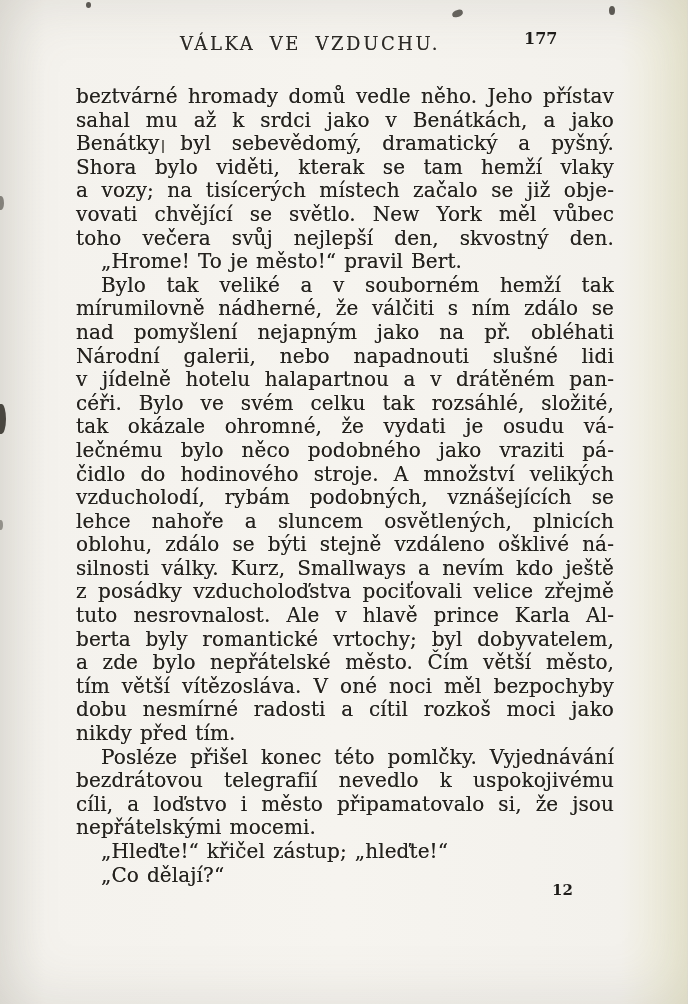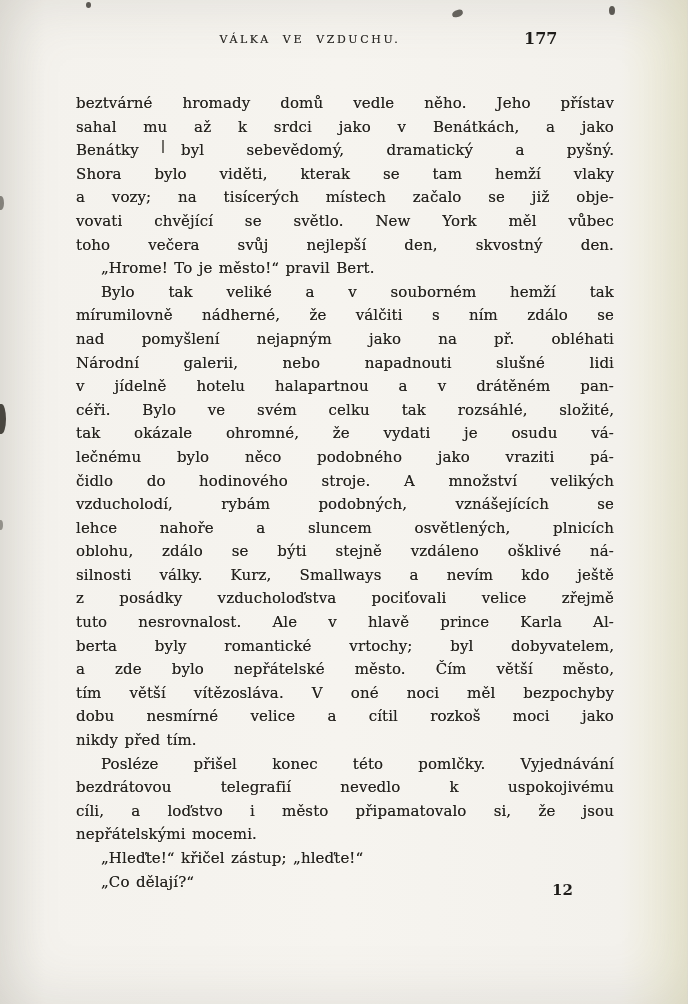--- a/index.html
+++ b/index.html
@@ -12,33 +12,33 @@
     position: relative;
     width: 688px; height: 1004px;
     overflow: hidden;
     background: linear-gradient(90deg, #e9e7e1 0px, #f4f2ed 45px, #f6f4ef 340px, #f3f1ec 620px, #ecead4 687px, #e5e3dd 688px);
     box-shadow: inset 0 0 60px rgba(120,115,105,0.18);
     color: #24221e;
   }
   .header-title {
     position: absolute; top: 33px; left: 150px; width: 320px;
     text-align: center;
-    font-size: 11px; letter-spacing: 2.6px; word-spacing: 6px;
+    font-size: 18px; letter-spacing: 2.6px; word-spacing: 6px;
     color: #2c2a26;
     text-shadow: 0 0 0.4px rgba(40,38,34,0.55);
   }
   .page-number {
     position: absolute; top: 29px; left: 524px; width: 64px;
     text-align: left;
     font-size: 16px; font-weight: bold;
     color: #1f1d1a;
   }
   .text-block {
-    position: absolute; top: 92px; left: 76px; width: 538px;
-    font-size: 15px; line-height: 23.6px;
+    position: absolute; top: 85px; left: 76px; width: 538px;
+    font-size: 20px; line-height: 23.6px;
     word-spacing: 1.5px; letter-spacing: 0.1px;
     color: #23211d;
     text-shadow: 0 0 0.45px rgba(35,33,29,0.6);
   }
   .paragraph { margin: 0; }
   .line { text-align: justify; text-align-last: justify; }
   .line.last { text-align-last: left; }
   .line.indent { text-indent: 25px; }
   .signature-mark {
     position: absolute; top: 881px; left: 552px; width: 48px;
@@ -89,21 +89,21 @@
         <div class="line">čidlo do hodinového stroje. A množství velikých</div>
         <div class="line">vzducholodí, rybám podobných, vznášejících se</div>
         <div class="line">lehce nahoře a sluncem osvětlených, plnicích</div>
         <div class="line">oblohu, zdálo se býti stejně vzdáleno ošklivé ná-</div>
         <div class="line">silnosti války. Kurz, Smallways a nevím kdo ještě</div>
         <div class="line">z posádky vzducholoďstva pociťovali velice zřejmě</div>
         <div class="line">tuto nesrovnalost. Ale v hlavě prince Karla Al-</div>
         <div class="line">berta byly romantické vrtochy; byl dobyvatelem,</div>
         <div class="line">a zde bylo nepřátelské město. Čím větší město,</div>
         <div class="line">tím větší vítězosláva. V oné noci měl bezpochyby</div>
-        <div class="line">dobu nesmírné velice a cítil rozkoš moci jako</div>
+        <div class="line">dobu nesmírné radosti a cítil rozkoš moci jako</div>
         <div class="line last">nikdy před tím.</div>
       </div>
       <div class="paragraph">
         <div class="line indent">Posléze přišel konec této pomlčky. Vyjednávání</div>
         <div class="line">bezdrátovou telegrafií nevedlo k uspokojivému</div>
         <div class="line">cíli, a loďstvo i město připamatovalo si, že jsou</div>
         <div class="line last">nepřátelskými mocemi.</div>
       </div>
       <div class="paragraph">
         <div class="line indent last">„Hleďte!“ křičel zástup; „hleďte!“</div>

